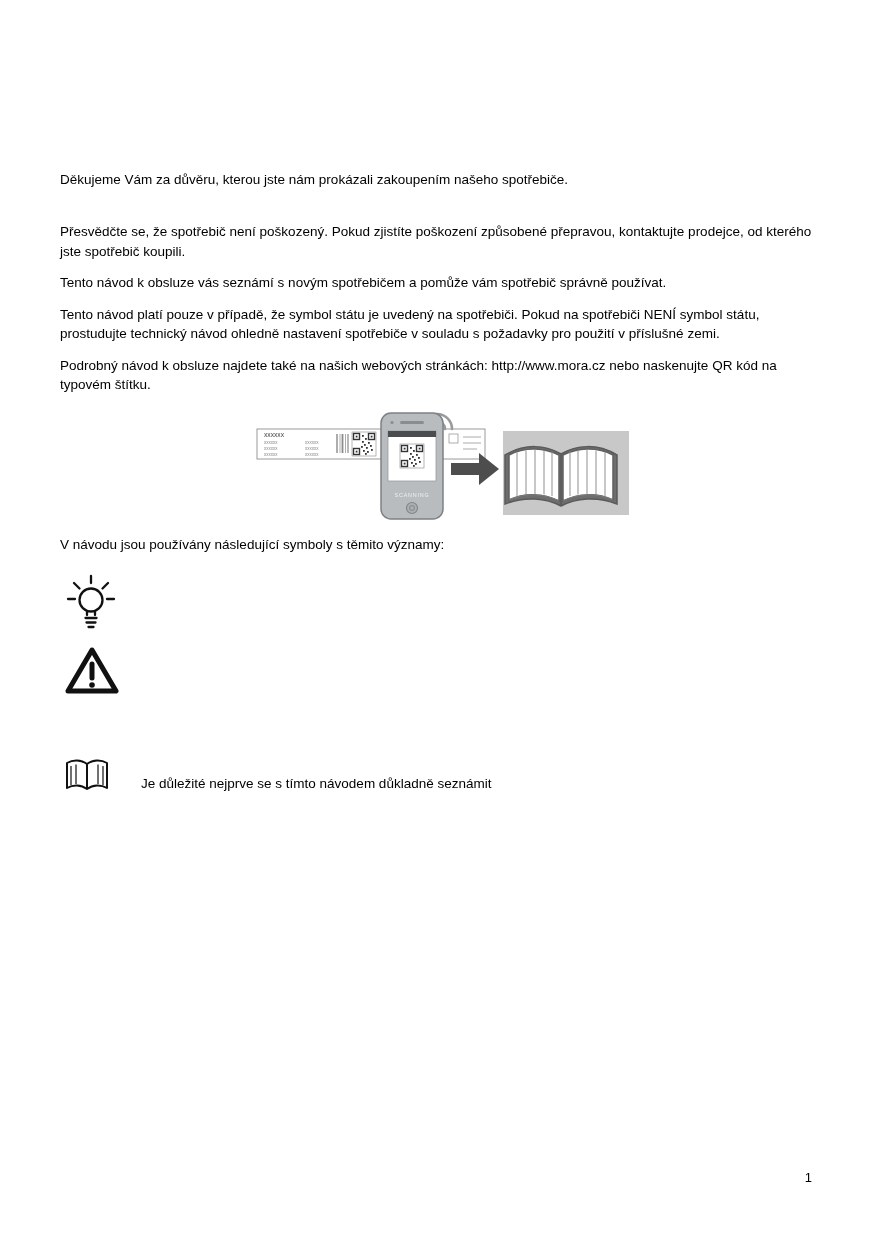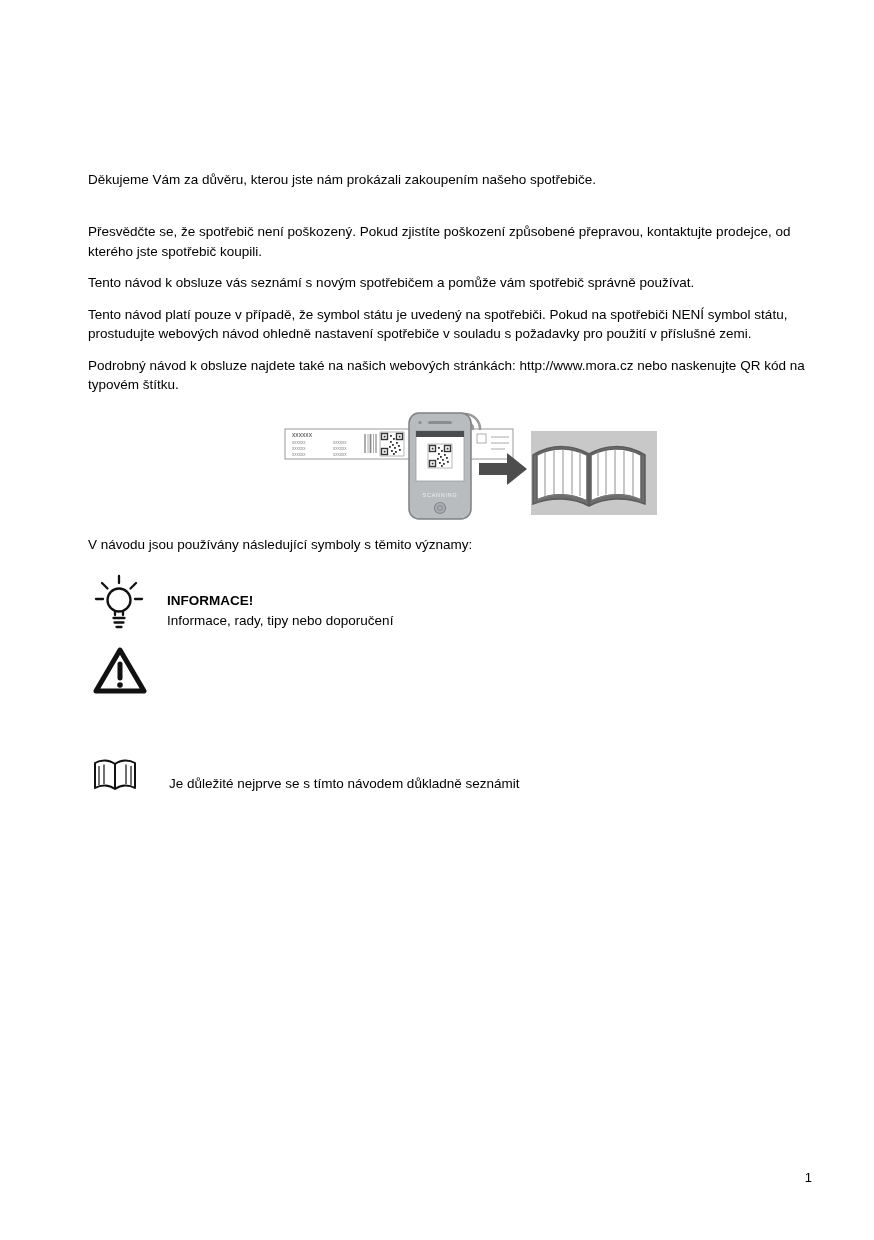--- a/index.html
+++ b/index.html
@@ -9,21 +9,20 @@
     position: relative;
     font-family: "Liberation Sans", sans-serif;
     color: #000;
     overflow: hidden;
   }
   .page {
     position: absolute; inset: 0;
     padding: 170px 58px 0 60px;
     font-size: 13.5px;
     line-height: 1.44;
-    margin-left: 28px;
   }
   .para { margin-bottom: 12px; }
   .mb-xl { margin-bottom: 33px; }
   .mb-lg { margin-bottom: 44px; }
   .bold { font-weight: normal; }
   .illustration-wrap {
     margin: 6px 0 10px 193px;
     width: 382px; height: 118px;
   }
   .symbols-intro { margin-bottom: 20px; }
@@ -55,21 +54,21 @@
   .scan-text { letter-spacing: 0.8px; }
 </style>
 </head>
 <body>
 
 <div class="page">
 
   <p class="para mb-xl">Děkujeme Vám za důvěru, kterou jste nám prokázali zakoupením našeho spotřebiče.</p>
   <p class="para">Přesvědčte se, že spotřebič není poškozený.  Pokud zjistíte poškození způsobené přepravou, kontaktujte prodejce, od kterého jste spotřebič koupili.</p>
   <p class="para">Tento návod k obsluze vás seznámí s novým spotřebičem a pomůže vám spotřebič správně používat.</p>
-  <p class="para">Tento návod platí pouze v případě, že symbol státu je uvedený na spotřebiči. Pokud na spotřebiči NENÍ symbol státu, prostudujte webových návod ohledně nastavení spotřebiče v souladu s požadavky pro použití v příslušné zemi.</p>
+  <p class="para">Tento návod platí pouze v případě, že symbol státu je uvedený na spotřebiči. Pokud na spotřebiči NENÍ symbol státu, prostudujte technický návod ohledně nastavení spotřebiče v souladu s požadavky pro použití v příslušné zemi.</p>
 
   <p class="para bold">Podrobný návod k obsluze najdete také na našich webových stránkách: http://www.mora.cz nebo naskenujte QR kód na typovém štítku.</p>
 
   <div class="illustration-wrap">
     <svg width="382" height="118" viewBox="0 0 382 118">
       <defs>
         <g id="qrcode">
           <rect x="0" y="0" width="24" height="24" fill="#ffffff" stroke="#888" stroke-width="0.6"></rect>
           <rect x="1.5" y="1.5" width="6" height="6" fill="none" stroke="#333" stroke-width="1.4"></rect>
           <rect x="3.7" y="3.7" width="1.8" height="1.8" fill="#333"></rect>
@@ -173,24 +172,20 @@
           <line x1="3" y1="25" x2="10" y2="25"></line>
           <line x1="42" y1="25" x2="49" y2="25"></line>
           <circle cx="26" cy="26" r="11.5"></circle>
           <path d="M22 37 L22 41 M30 37 L30 41"></path>
           <line x1="20.5" y1="44" x2="31.5" y2="44"></line>
           <line x1="21.5" y1="48.5" x2="30.5" y2="48.5"></line>
           <line x1="23.5" y1="53" x2="28.5" y2="53"></line>
         </g>
       </svg>
     </div>
-    <div class="sym-text">
-      <div class="sym-title">INFORMACE!</div>
-      <div class="sym-desc">Informace, rady, tipy nebo doporučení</div>
-    </div>
   </div>
 
   <div class="sym-row last">
     <div class="sym-icon">
       <svg width="54" height="50" viewBox="0 0 54 50">
         <polygon points="27,4 51,45 3,45" fill="none" stroke="#111" stroke-width="5" stroke-linejoin="round"></polygon>
         <line x1="27" y1="18" x2="27" y2="32" stroke="#111" stroke-width="5" stroke-linecap="round"></line>
         <circle cx="27" cy="39" r="2.8" fill="#111"></circle>
       </svg>
     </div>

